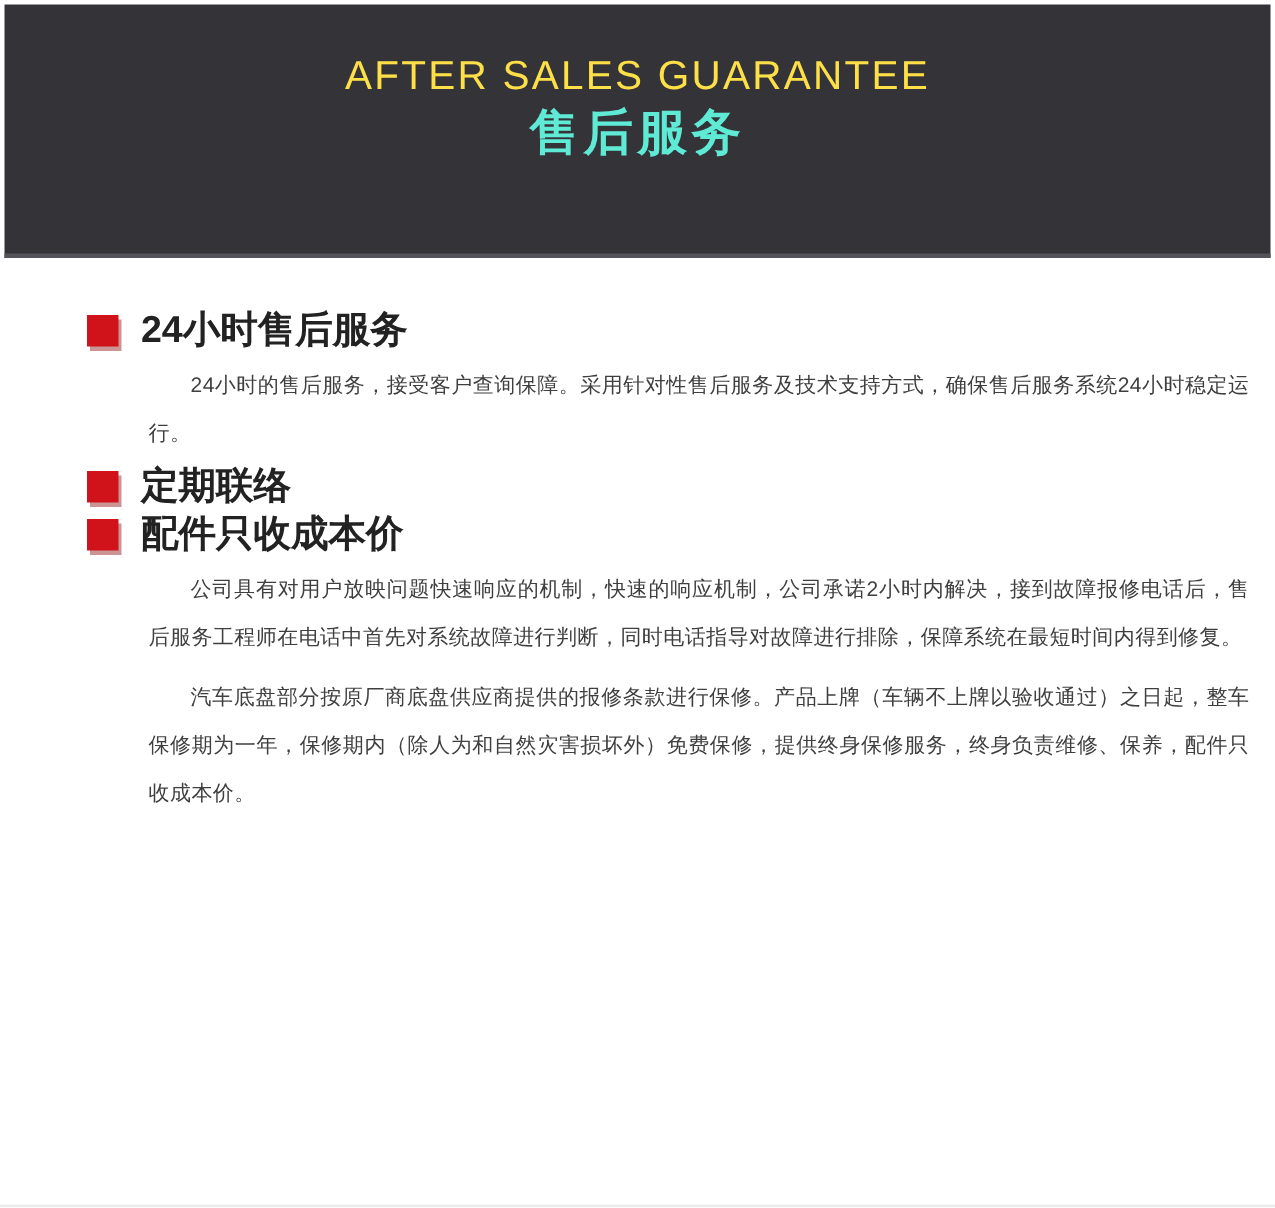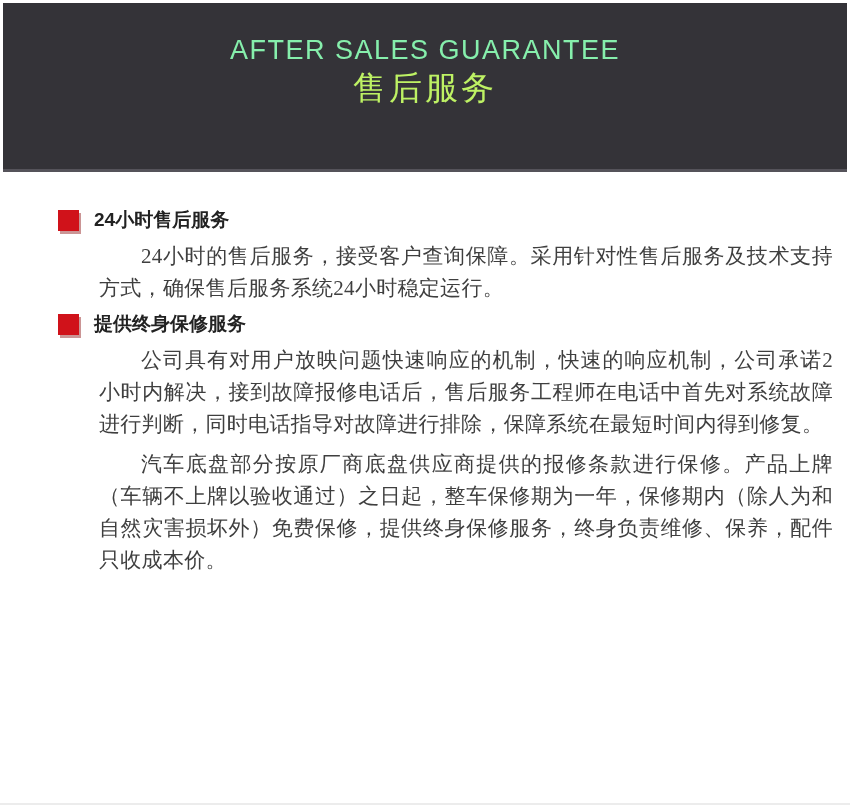--- a/index.html
+++ b/index.html
@@ -27,31 +27,31 @@
     background:var(--header-bg);
     border-bottom:3px solid var(--header-edge);
     display:flex;
     flex-direction:column;
     align-items:center;
     justify-content:flex-start;
     padding-top:32px;
     box-sizing:content-box;
   }
   .band-title-en{
-    color:#86efac;
+    color:#fde047;
     font-size:27px;
     font-weight:400;
     letter-spacing:1.5px;
     line-height:30px;
     white-space:nowrap;
   }
   .band-title-cn{
-    color:#bef264;
+    color:#5eead4;
     font-size:33px;
-    font-weight:400;
+    font-weight:700;
     letter-spacing:3px;
     line-height:38px;
     margin-top:4px;
     white-space:nowrap;
   }
   
   .content{
     padding:36px 17px 0 58px;
   }
   .section{ margin:0 0 8px 0; }
@@ -64,35 +64,34 @@
   }
   .bullet{
     width:21px;
     height:21px;
     background:var(--accent);
     box-shadow:2px 3px 0 0 var(--accent-shadow);
     flex:0 0 auto;
   }
   .section-title{
     margin:0;
-    font-size:19px;
+    font-size:25px;
     font-weight:700;
     color:var(--heading-text);
     line-height:24px;
     white-space:nowrap;
   }
   .para{
     margin:0 0 0 41px;
     text-indent:2em;
-    font-size:21px;
+    font-size:14px;
     line-height:32px;
     color:var(--body-text);
     text-align:justify;
     letter-spacing:0.3px;
-    font-family:Liberation Serif, serif;
   }
 </style>
 </head>
 <body>
 
 <div class="page">
 
   <header class="band">
     <div class="band-title-en">AFTER SALES GUARANTEE</div>
     <div class="band-title-cn">售后服务</div>
@@ -100,25 +99,29 @@
 
   <main class="content" id="sections-root">
       <section class="section">
     <div class="section-heading">
       <span class="bullet"></span>
       <h2 class="section-title">24小时售后服务</h2>
     </div>
   <p class="para">24小时的售后服务，接受客户查询保障。采用针对性售后服务及技术支持方式，确保售后服务系统24小时稳定运行。</p>
       </section>
       <section class="section">
+    <div class="section-heading">
+      <span class="bullet"></span>
+      <h2 class="section-title">定期联络</h2>
+    </div>
       </section>
       <section class="section">
     <div class="section-heading">
       <span class="bullet"></span>
-      <h2 class="section-title">提供终身保修服务</h2>
+      <h2 class="section-title">配件只收成本价</h2>
     </div>
   <p class="para">公司具有对用户放映问题快速响应的机制，快速的响应机制，公司承诺2小时内解决，接到故障报修电话后，售后服务工程师在电话中首先对系统故障进行判断，同时电话指导对故障进行排除，保障系统在最短时间内得到修复。</p>
       </section>
       <section class="section">
   <p class="para">汽车底盘部分按原厂商底盘供应商提供的报修条款进行保修。产品上牌（车辆不上牌以验收通过）之日起，整车保修期为一年，保修期内（除人为和自然灾害损坏外）免费保修，提供终身保修服务，终身负责维修、保养，配件只收成本价。</p>
       </section>
     </main>
 
 </div>
 

